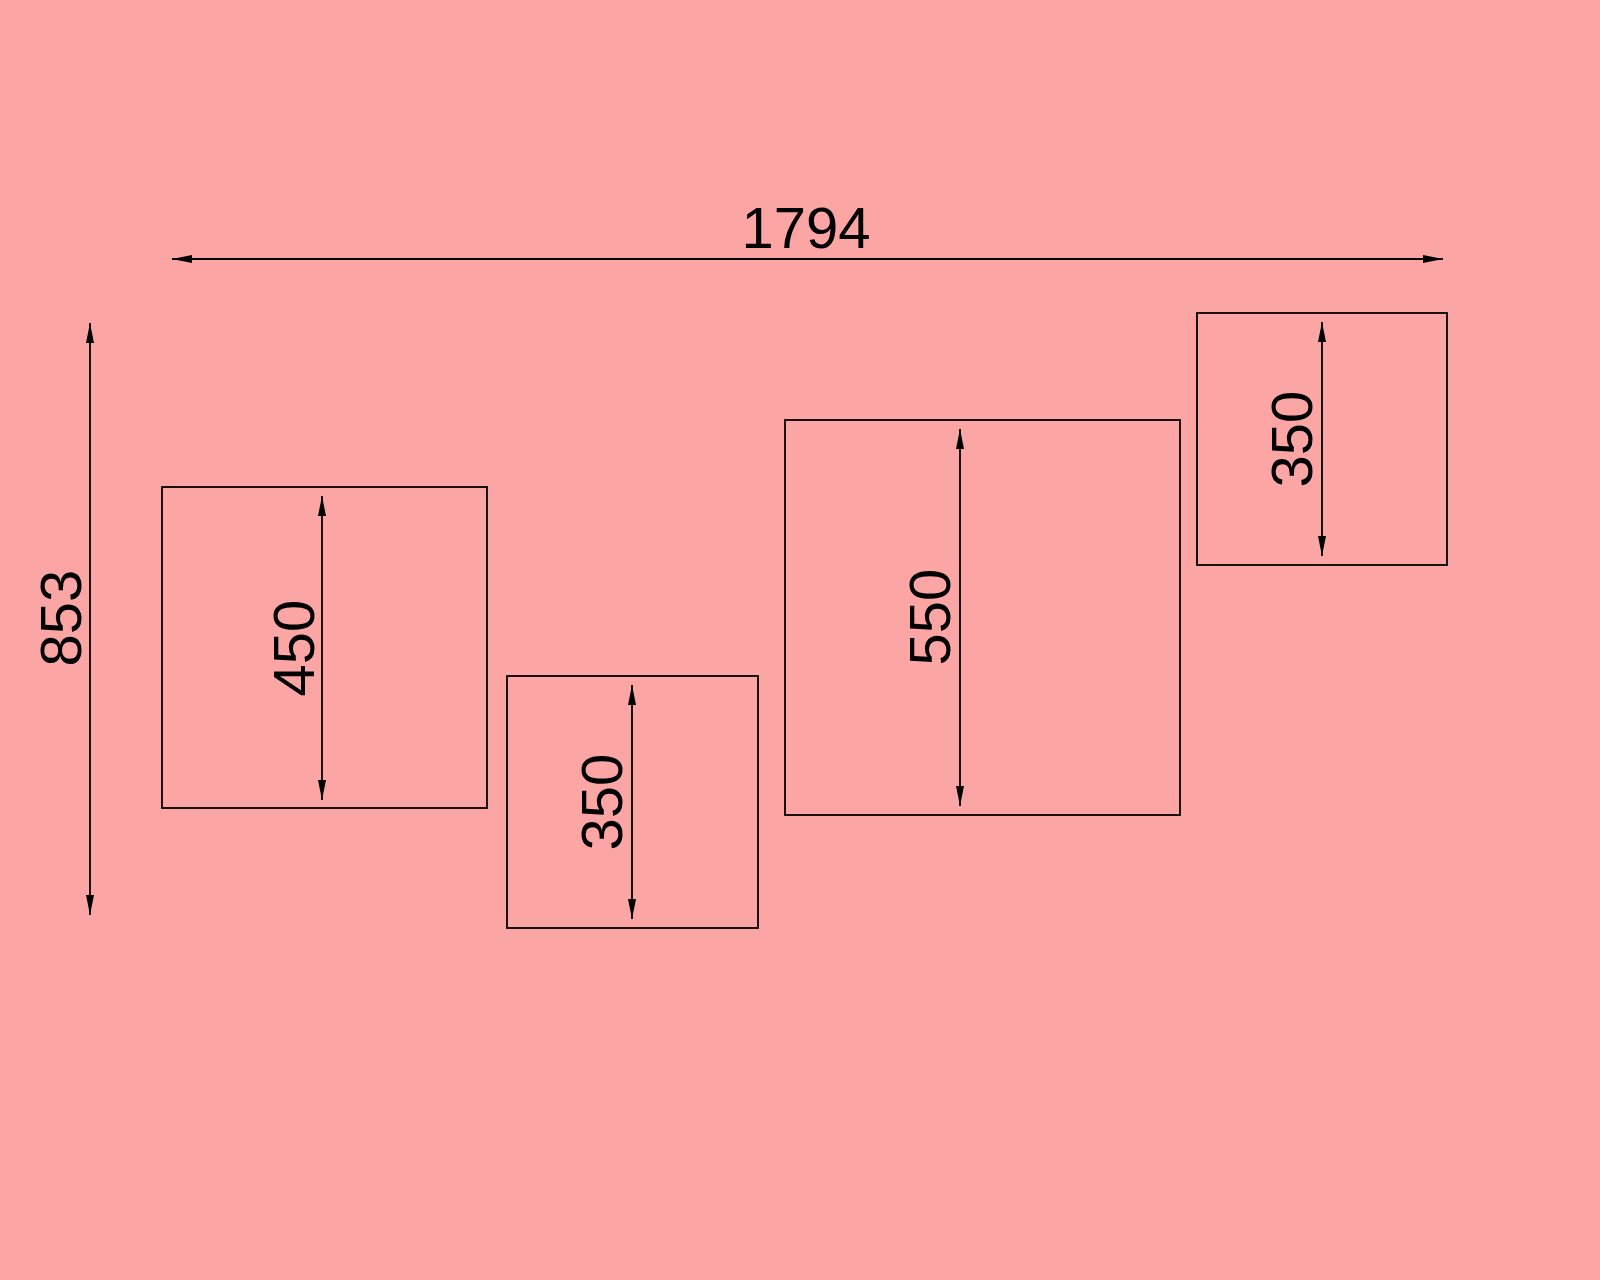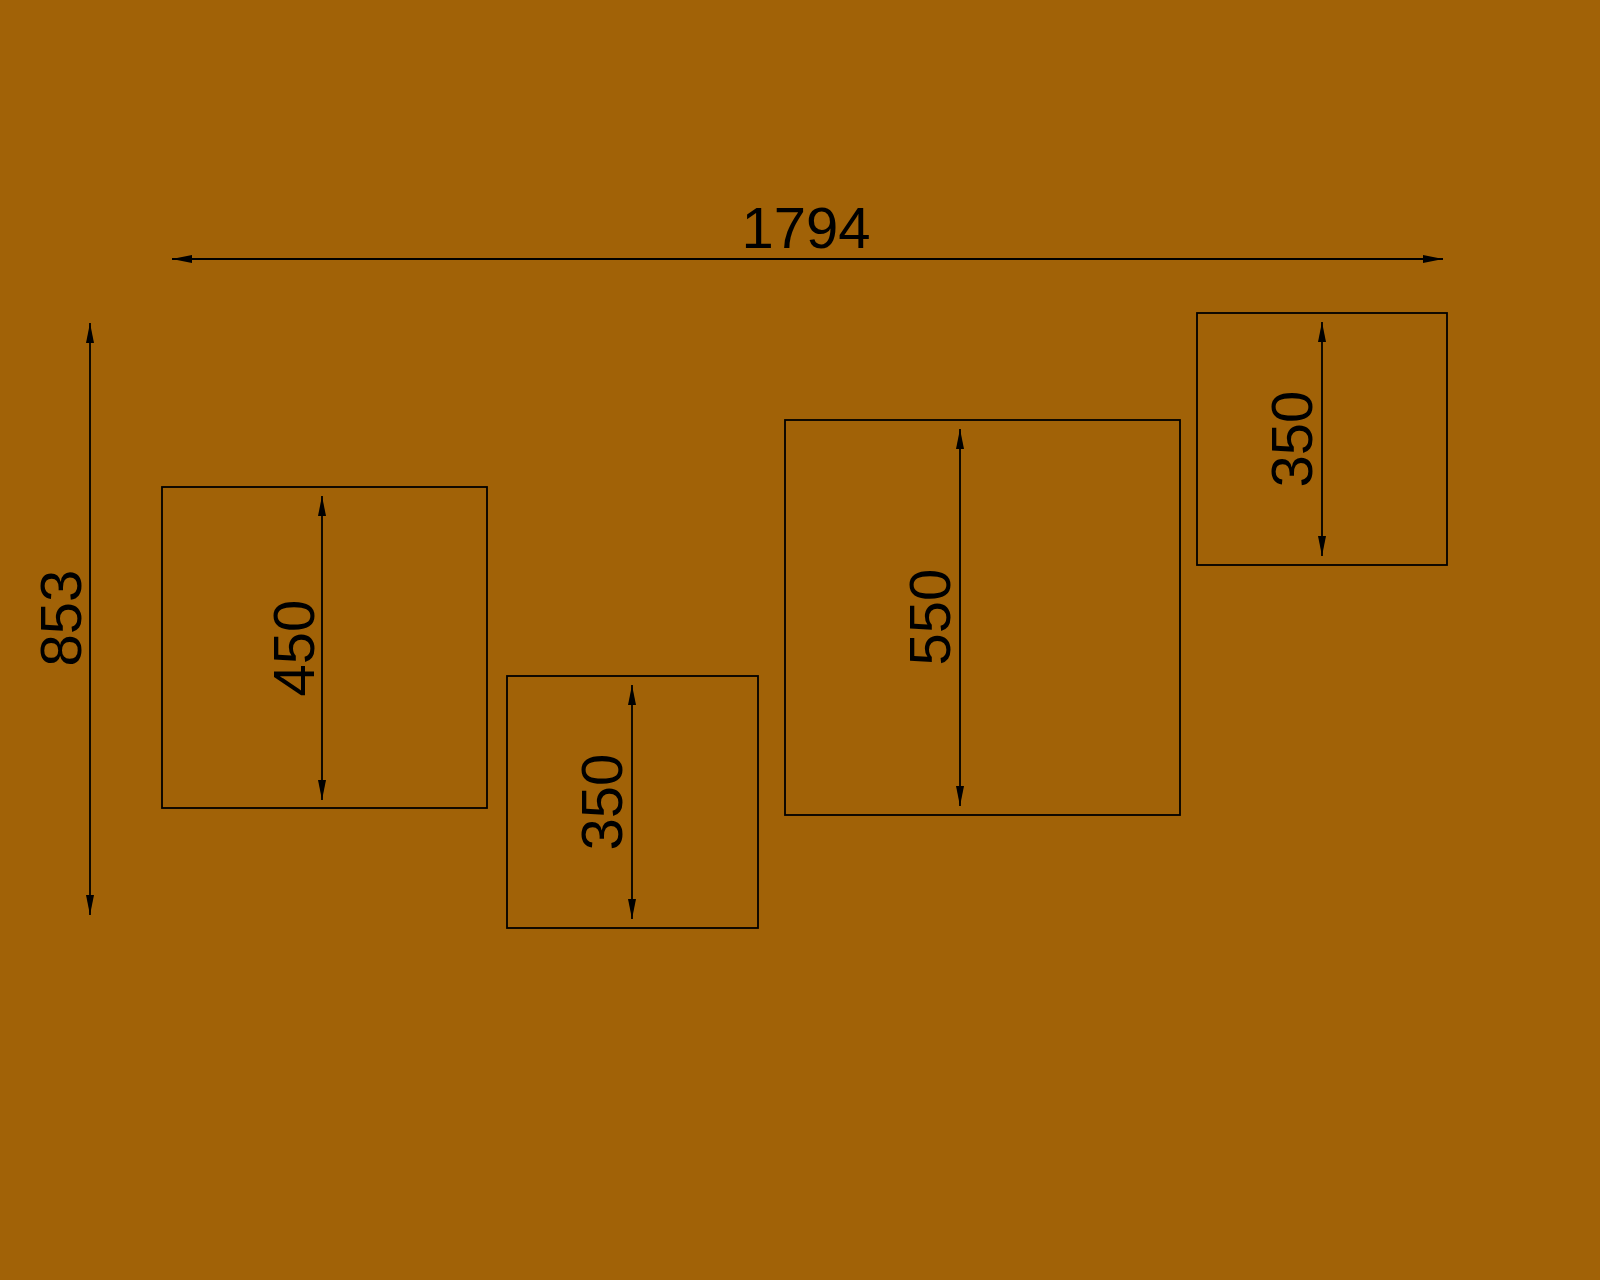--- a/index.html
+++ b/index.html
@@ -4,21 +4,21 @@
 <style>
   html, body {
     margin: 0;
     padding: 0;
     background: #ffffff;
   }
   .canvas {
     position: relative;
     width: 1600px;
     height: 1280px;
-    background: #a16207;
+    background: #fca5a5;
     overflow: hidden;
   }
   svg.drawing {
     display: block;
   }
   svg.drawing text {
     font-family: "Liberation Sans", sans-serif;
     font-size: 58px;
     fill: #000000;
   }

